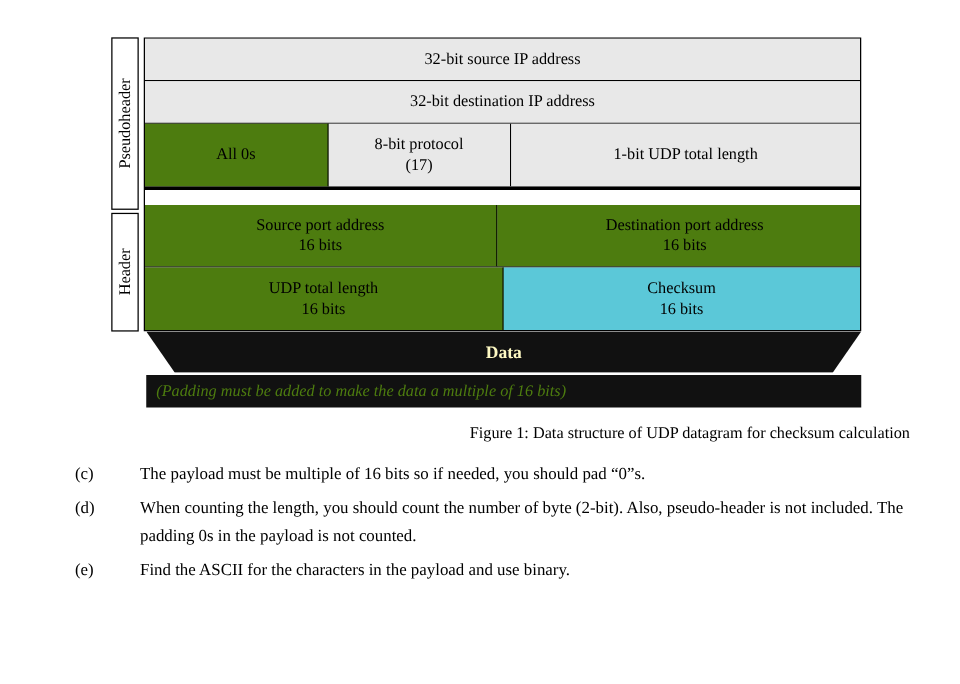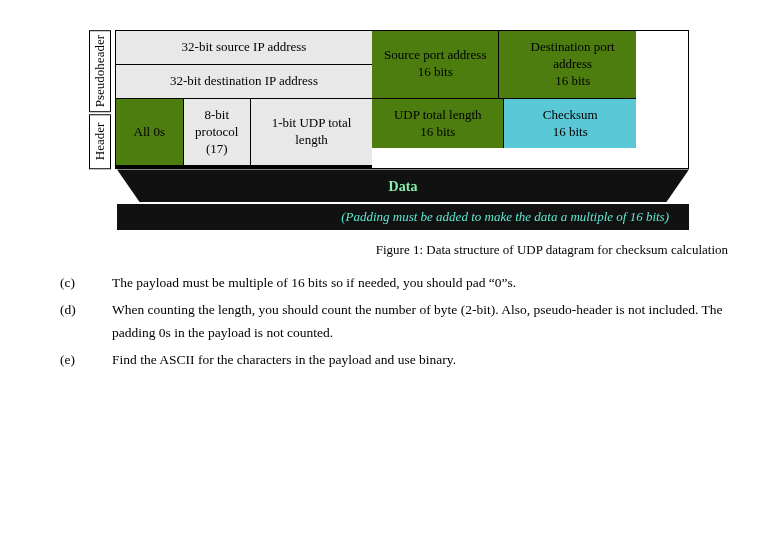--- a/index.html
+++ b/index.html
@@ -38,21 +38,23 @@
     .side-label-pseudo {
       flex: 3;
       margin-bottom: 2px;
     }
     .side-label-header {
       flex: 2;
     }
     .table-area {
       flex: 1;
       display: flex;
+      flex-direction: column;
       border: 1.5px solid #000;
+      gap: 12px;
     }
     .row {
       display: flex;
       flex-direction: row;
       border-bottom: 1.5px solid #000;
     }
     .row:last-child {
       border-bottom: none;
     }
     .cell {
@@ -146,22 +148,22 @@
 
         <div class="row" style="border-bottom:none;">
           <div class="cell cell-white" style="flex:1; border-right:1.5px solid #000;">UDP total length<br>16 bits</div>
           <div class="cell cell-cyan" style="flex:1;">Checksum<br>16 bits</div>
         </div>
       </div>
     </div>
   </div>
 
   <div style="width:572px; margin-left:28px;">
-    <div style="background:#111; color:#86efac; font-weight:bold; font-size:14px; text-align:center; padding:10px 0 7px 0; clip-path: polygon(0 0, 100% 0, 96% 100%, 4% 100%);">Data</div>
-    <div style="background:#111; color:#5eead4; font-size:13px; text-align:right; padding:5px 20px; font-style:italic; margin-top:2px;">(Padding must be added to make the data a multiple of 16 bits)</div>
+    <div style="background:#111; color:#fef9c3; font-weight:bold; font-size:14px; text-align:center; padding:10px 0 7px 0; clip-path: polygon(0 0, 100% 0, 96% 100%, 4% 100%);">Data</div>
+    <div style="background:#111; color:#4d7c0f; font-size:13px; text-align:left; padding:5px 8px; font-style:italic; margin-top:2px;">(Padding must be added to make the data a multiple of 16 bits)</div>
   </div>
 </div>
 
 <div class="figure-caption">Figure 1: Data structure of UDP datagram for checksum calculation</div>
 
 <div class="notes">
   <div class="note-item">
     <span class="note-label">(c)</span>
     <span class="note-text">The payload must be multiple of 16 bits so if needed, you should pad “0”s.</span>
   </div>

